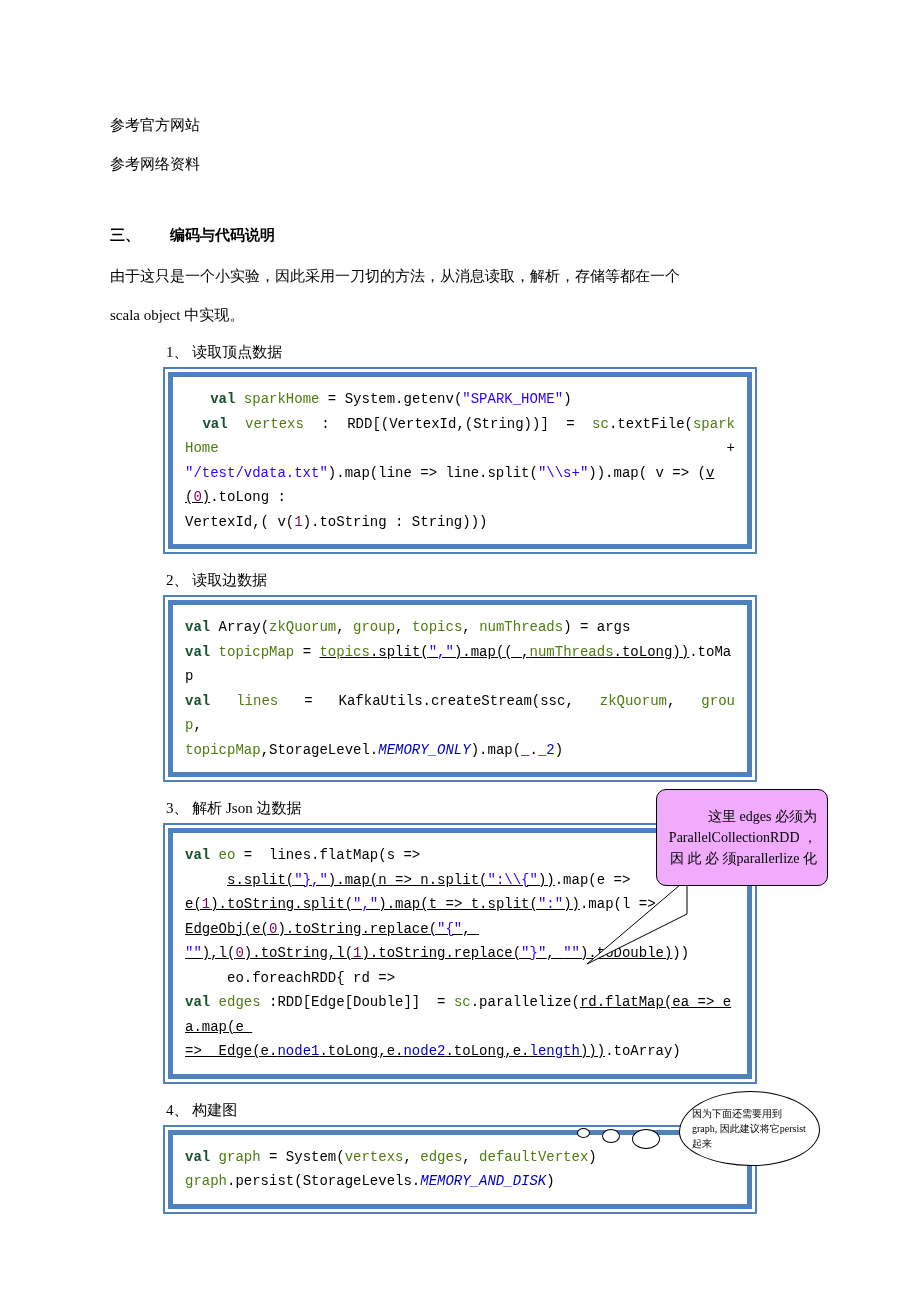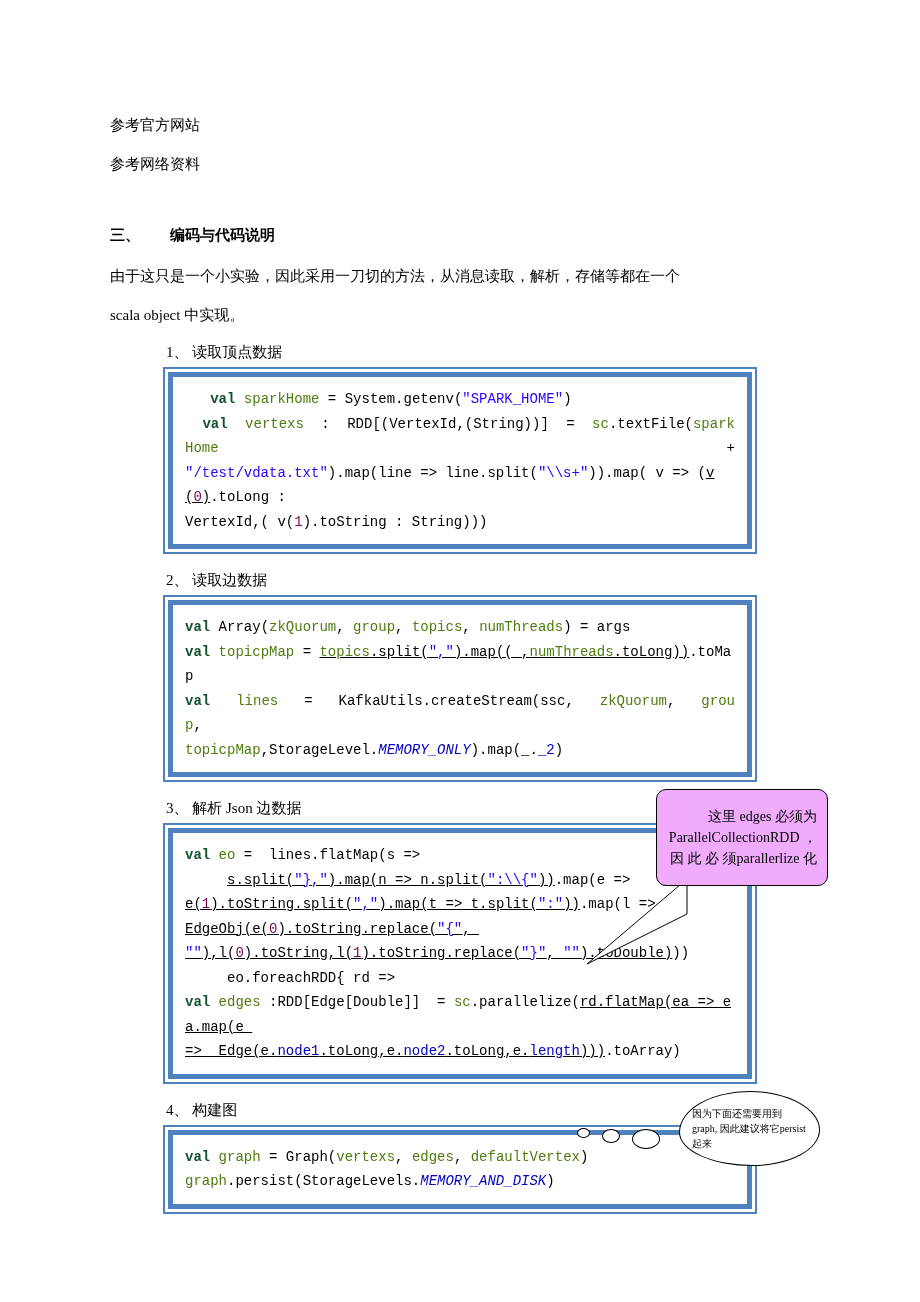--- a/index.html
+++ b/index.html
@@ -127,17 +127,17 @@
 <span class="kw">val</span><span class="ident"> edges</span><span> :RDD[Edge[Double]]  = </span><span class="ident">sc</span><span>.parallelize(</span><span class="under"><span>rd.flatMap(ea =&gt; ea.map(e </span></span>
 <span class="under"><span>=&gt;  Edge(e.</span><span class="mem">node1</span><span>.toLong,e.</span><span class="mem">node2</span><span>.toLong,e.</span><span class="mem">length</span><span>)))</span></span><span>.toArray)</span></div>
   </div>
 
   <div class="wrap4">
     <div class="num-item">4、 构建图</div>
     <div class="cloud" style="right:-10px; top:-10px; width:115px;">
       <span class="spot"></span>
       <span>因为下面还需要用到 graph, 因此建议将它persist 起来</span>
     </div>
-    <div class="code-box"><span class="kw">val</span><span class="ident"> graph</span><span> = Graph(</span><span class="ident">vertexs</span><span>, </span><span class="ident">edges</span><span>, </span><span class="ident">defaultVertex</span><span>)</span>
+    <div class="code-box"><span class="kw">val</span><span class="ident"> graph</span><span> = System(</span><span class="ident">vertexs</span><span>, </span><span class="ident">edges</span><span>, </span><span class="ident">defaultVertex</span><span>)</span>
 <span class="ident">graph</span><span>.persist(StorageLevels.</span><span class="static">MEMORY_AND_DISK</span><span>)</span></div>
   </div>
 
 </div>
 
 </body></html>

